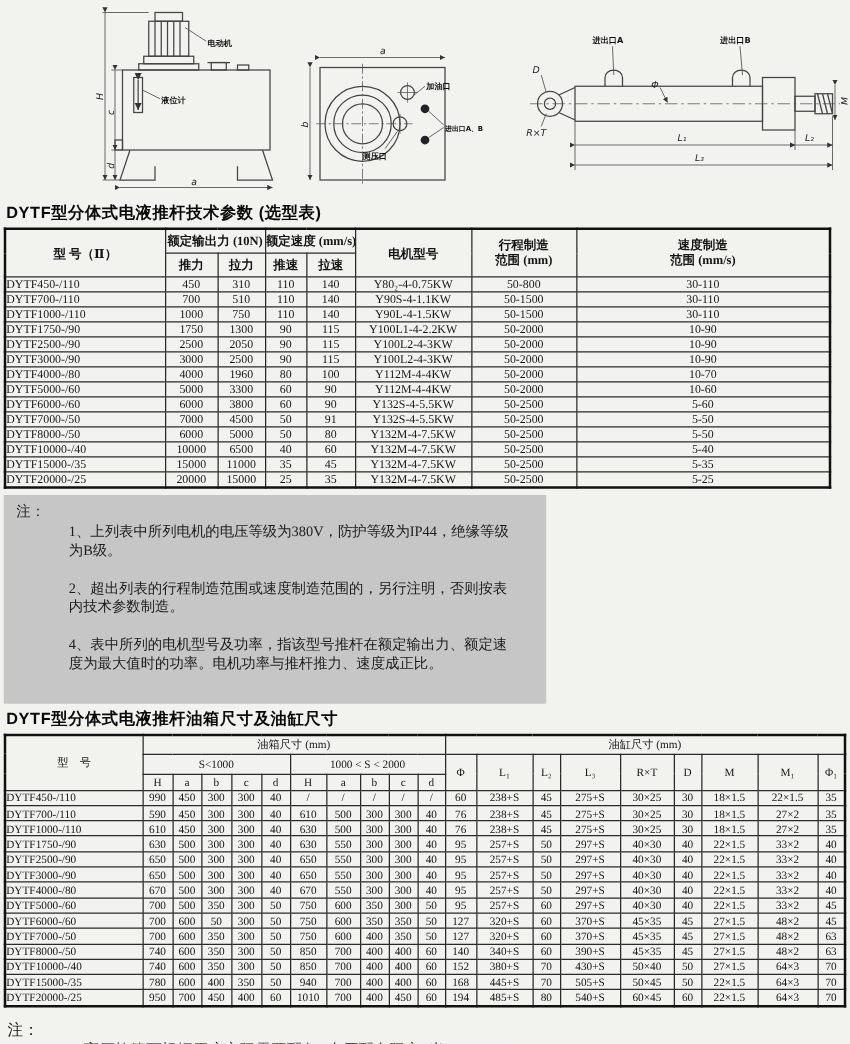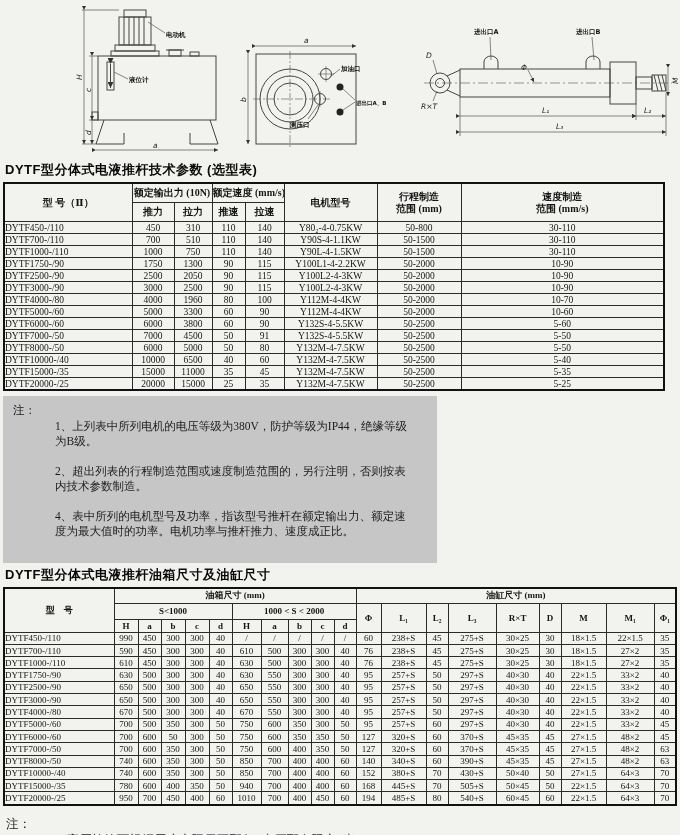--- a/index.html
+++ b/index.html
@@ -22,21 +22,21 @@
     margin:3px 0 3px 5px;letter-spacing:0.5px;
   }
   
   table{border-collapse:collapse;table-layout:fixed;background:transparent;}
   th,td{border:1px solid #2a2a2a;text-align:center;vertical-align:middle;
         padding:0;overflow:hidden;white-space:nowrap;}
   .t1{width:660px;margin-left:3px;border:2px solid #111;}
   .t1 th{height:18px;font-size:10px;font-weight:bold;}
   .t1 td{height:11px;font-size:9.5px;}
   .t2{width:672px;margin-left:3px;border:2px solid #111;}
-  .t2 th{font-size:9px;font-weight:bold;}
+  .t2 th{font-size:9px;font-weight:normal;}
   .t2 .hr1 th{height:14px;}
   .t2 .hr2 th{height:15px;}
   .t2 .hr3 th{height:12px;}
   .t2 td{height:11.3px;font-size:9px;}
   td.model{text-align:left;}
   .twoline div{line-height:12px;}
   
   .notes{display:flex;font-size:11.5px;line-height:14.6px;color:#1c1c1c;}
   .notes-prefix{flex:0 0 26px;}
   .notes-body{flex:1;}

